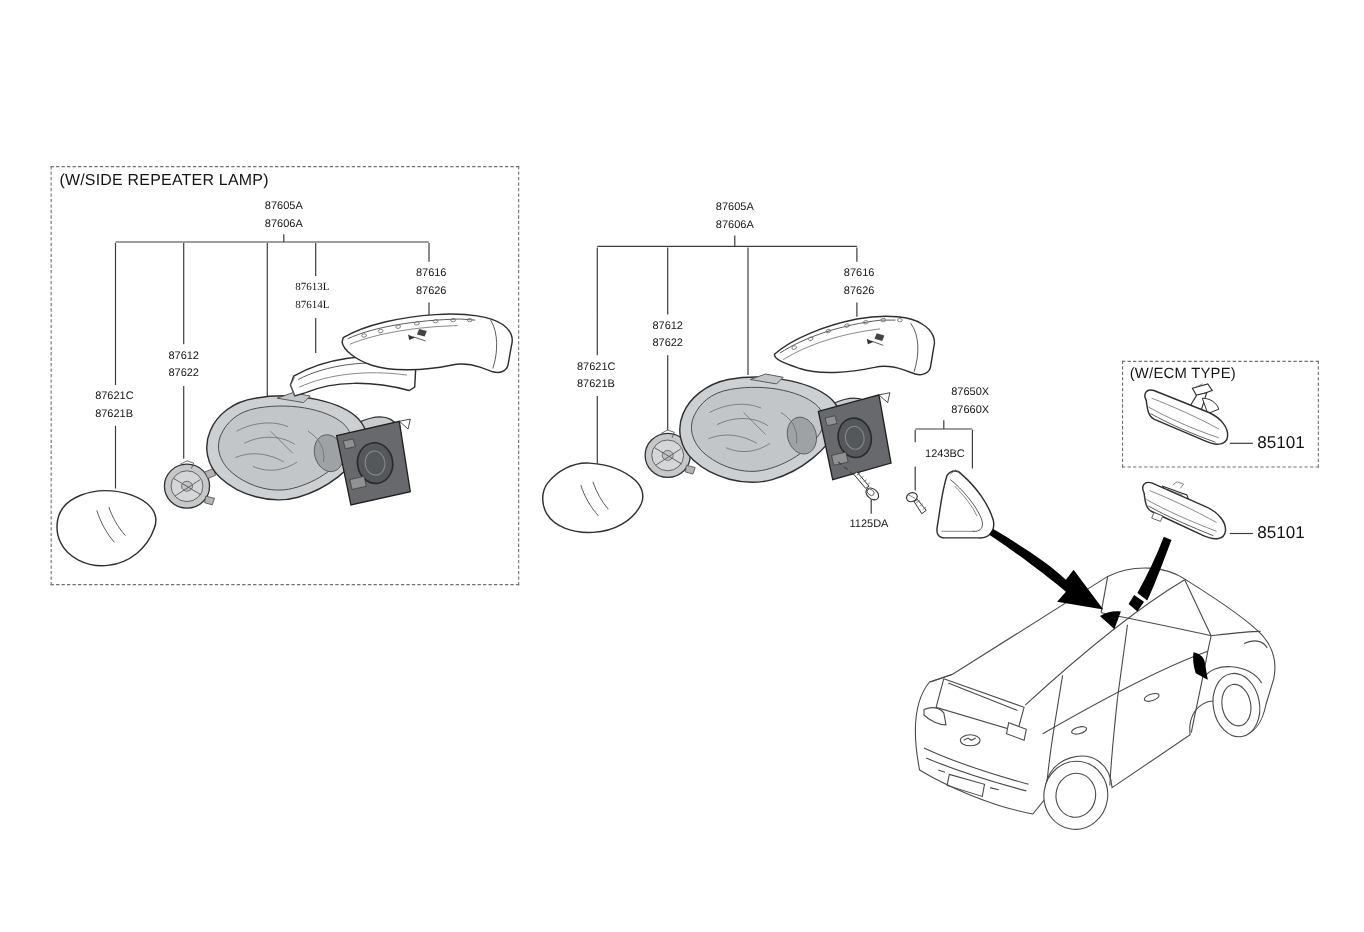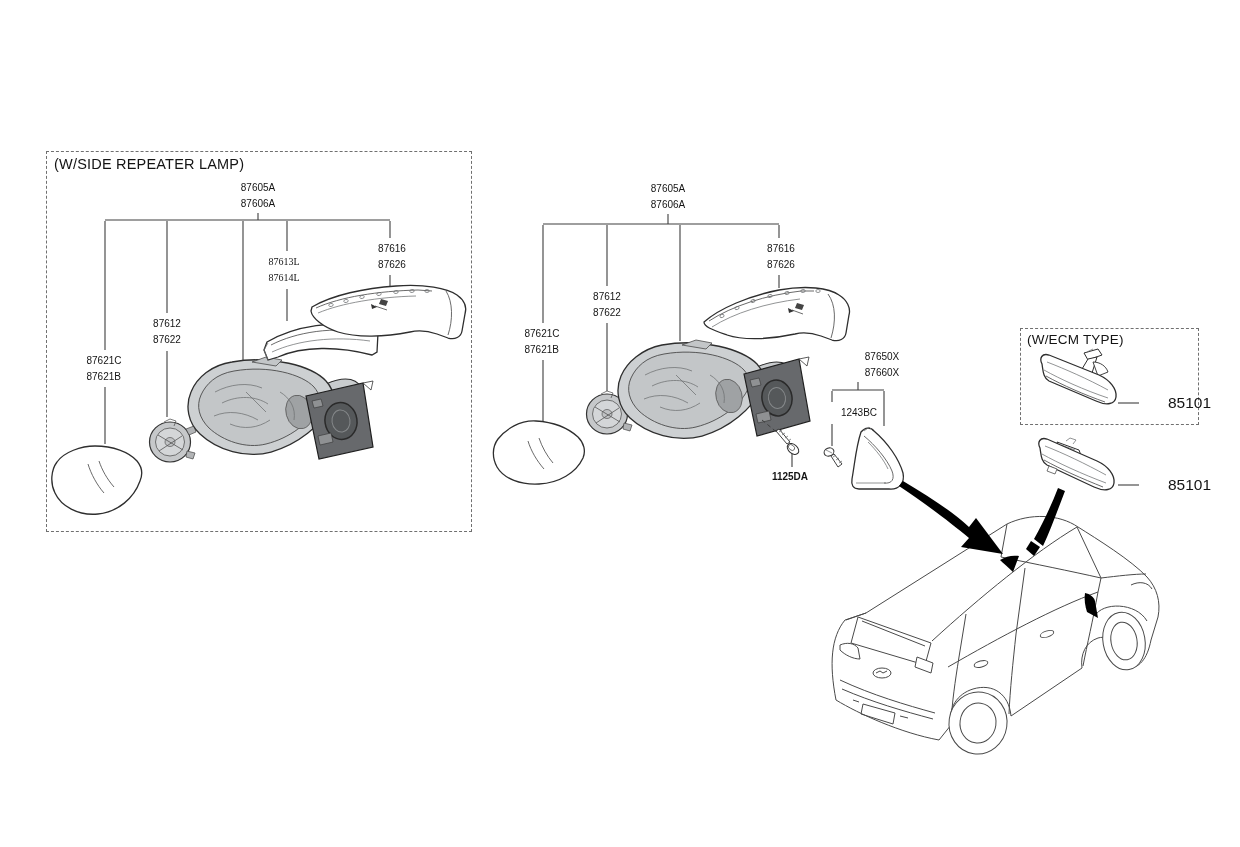--- a/index.html
+++ b/index.html
@@ -10,21 +10,21 @@
   .stage svg{position:absolute;left:0;top:0;}
   .pbox{position:absolute;border:1px dashed #707070;}
   .pbox-title{position:absolute;font-size:14.5px;letter-spacing:0.2px;color:#141414;white-space:nowrap;}
   .plabel{
     position:absolute;transform:translateX(-50%);text-align:left;
     font-size:10px;line-height:16px;white-space:nowrap;color:#141414;
   }
   .plabel span{display:block;}
   .plabel-left{
     position:absolute;text-align:center;font-size:15.5px;line-height:16px;
-    white-space:nowrap;color:#141414;margin-left:25px;
+    white-space:nowrap;color:#141414;
   }
   .ln{fill:none;stroke:#3f3f3f;stroke-width:1.1;}
   .outl{fill:#ffffff;stroke:#2e2e2e;stroke-width:1.3;}
   .thin{fill:none;stroke:#4f4f4f;stroke-width:0.85;}
   .hair{fill:none;stroke:#6d7072;stroke-width:0.75;}
   .car{fill:none;stroke:#4a4a4a;stroke-width:1;}
   .carw{fill:#ffffff;stroke:#4a4a4a;stroke-width:1;}
   .blk{fill:#000;stroke:none;}
 </style>
 </head>
@@ -294,21 +294,21 @@
   <span>87621C</span>
   <span>87621B</span>
 </div>
 <div class="plabel" style="left:858px;top:349px;margin-left:24px;">
   <span>87650X</span>
   <span>87660X</span>
 </div>
 <div class="plabel" style="left:830px;top:405px;margin-left:29px;">
   <span>1243BC</span>
 </div>
-<div class="plabel" style="left:790px;top:469px;font-weight:bold;">
+<div class="plabel" style="left:790px;top:469px;">
   <span>1125DA</span>
 </div>
 
 <div class="plabel-left" style="left:1143px;top:395px;">
   <span>85101</span>
 </div>
 <div class="plabel-left" style="left:1143px;top:477px;">
   <span>85101</span>
 </div>
 

